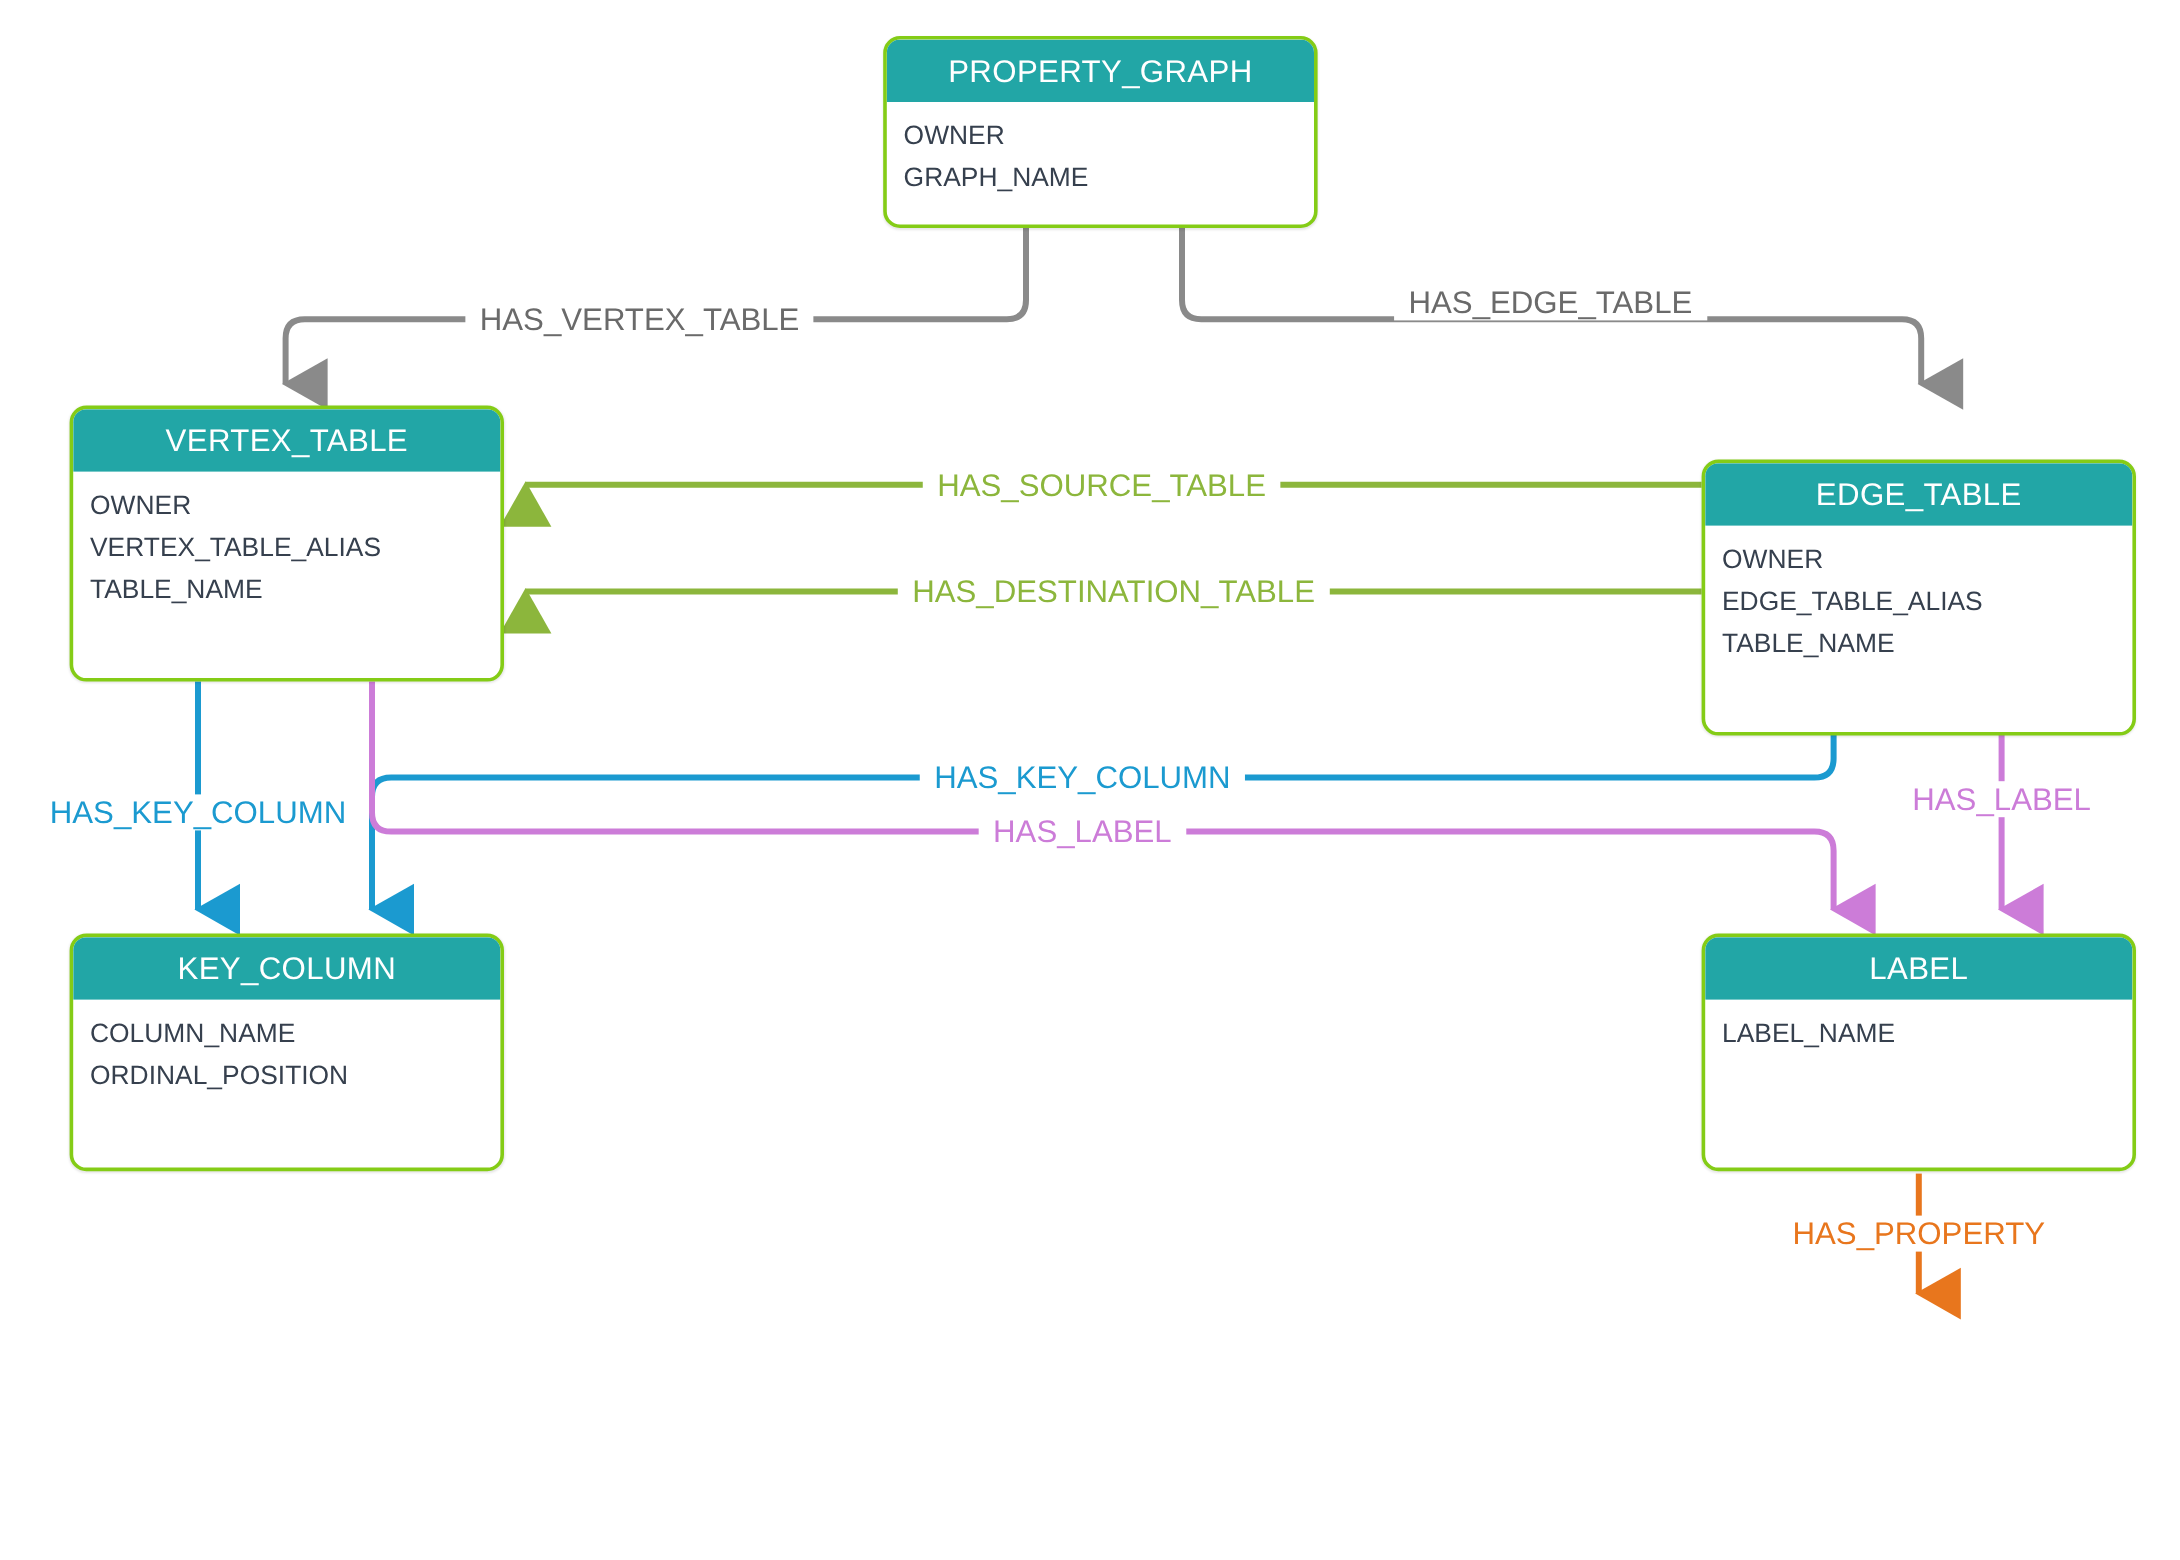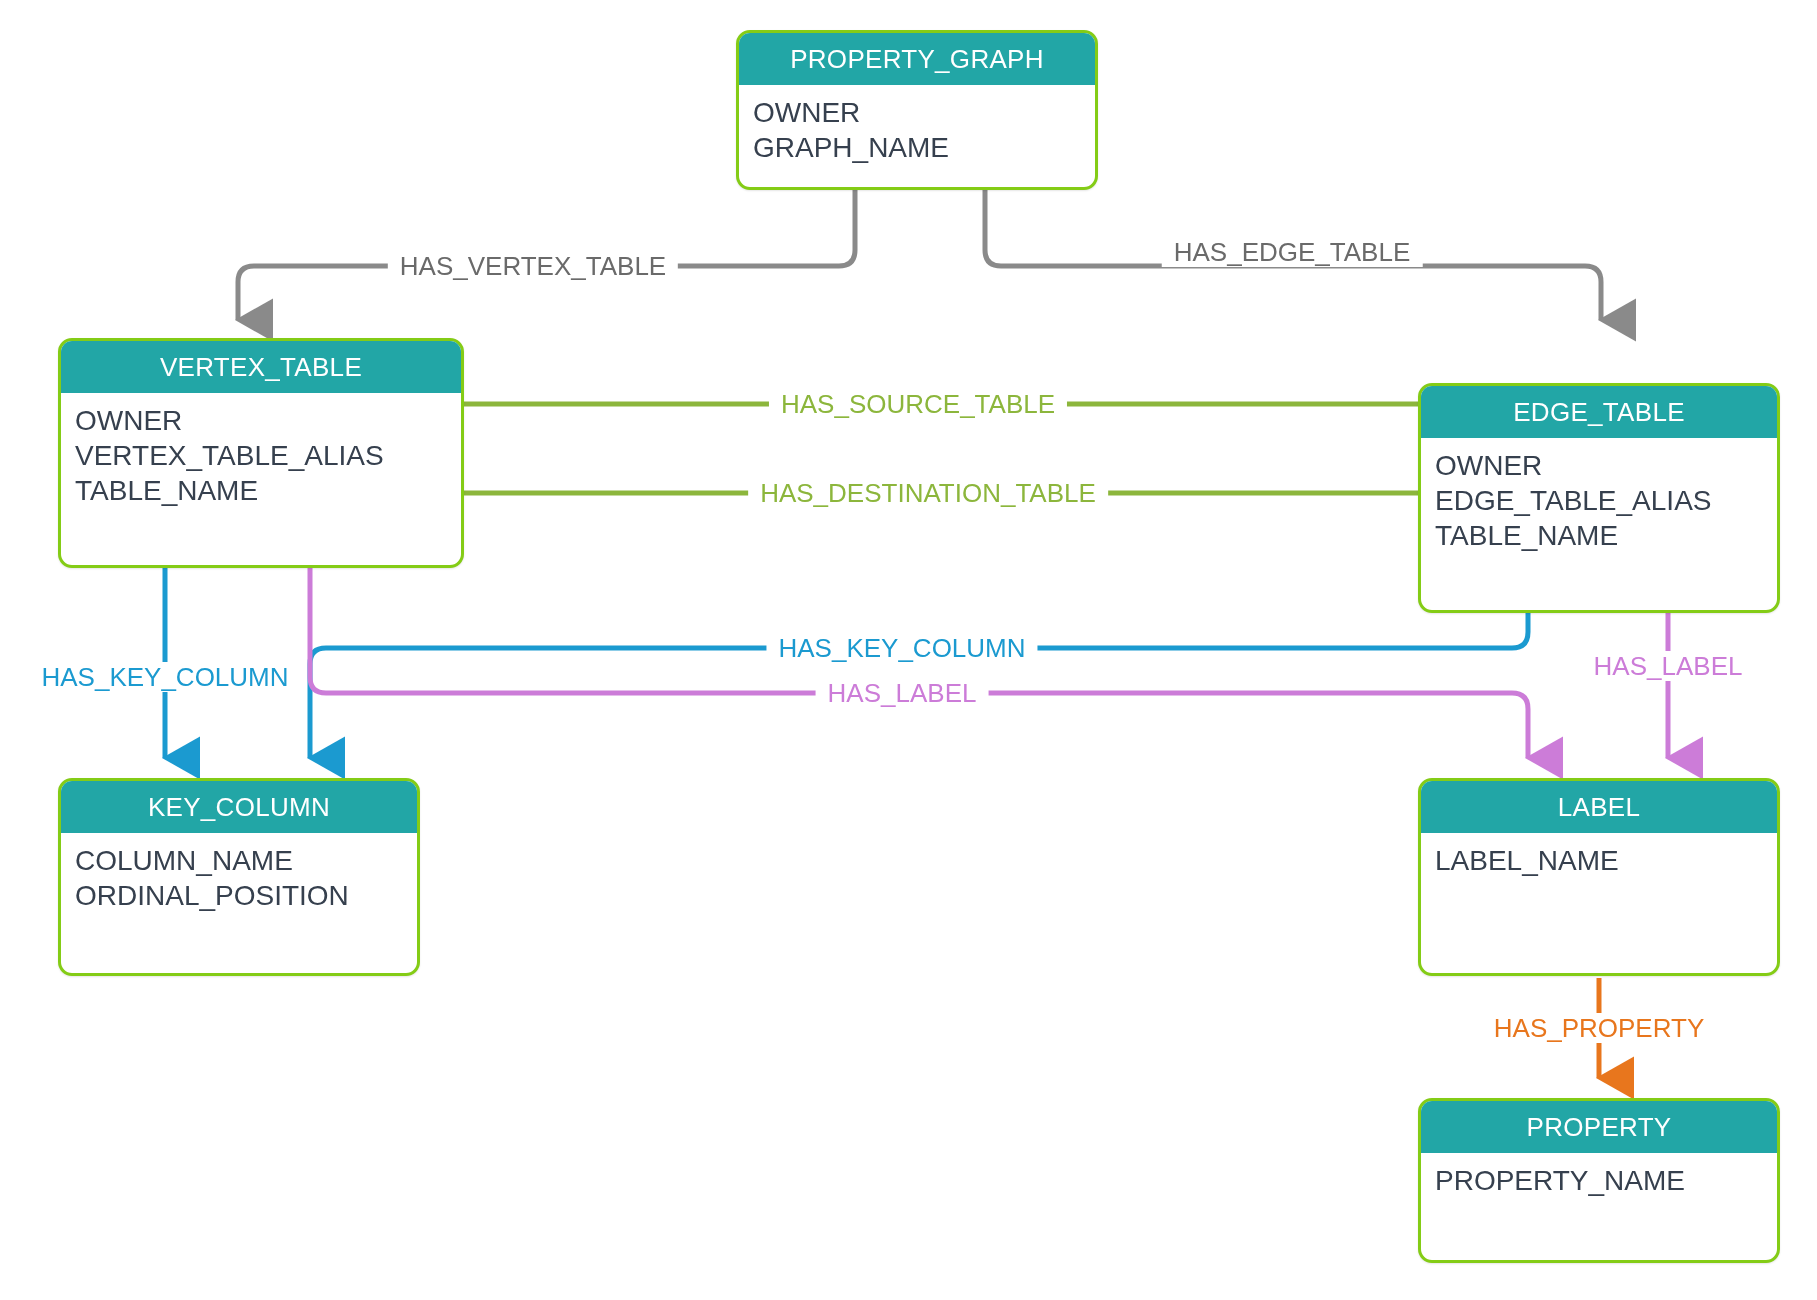--- a/index.html
+++ b/index.html
@@ -25,21 +25,21 @@
     text-align:center;
     font-size:26px;
     letter-spacing:0.3px;
     line-height:52px;
     height:52px;
     font-weight:400;
   }
   .entity .ebody{
     padding:10px 14px 8px 14px;
     color:#36404e;
-    font-size:28px;
+    font-size:22px;
     line-height:35px;
   }
   .attr{white-space:nowrap;}
 
   .elabel{
     position:absolute;
     font-size:26px;
     white-space:nowrap;
     background:#ffffff;
     padding:0 12px;
@@ -96,21 +96,21 @@
   </svg>
 
   <div class="entity" style="left:736px;top:30px;width:362px;height:160px;">
     <div class="ehead">PROPERTY_GRAPH</div>
     <div class="ebody">
       <div class="attr">OWNER</div>
       <div class="attr">GRAPH_NAME</div>
     </div>
   </div>
 
-  <div class="entity" style="left:58px;top:338px;width:406px;height:230px;">
+  <div class="entity" style="left:58px;top:338px;width:362px;height:230px;">
     <div class="ehead">VERTEX_TABLE</div>
     <div class="ebody">
       <div class="attr">OWNER</div>
       <div class="attr">VERTEX_TABLE_ALIAS</div>
       <div class="attr">TABLE_NAME</div>
     </div>
   </div>
 
   <div class="entity" style="left:1418px;top:338px;width:362px;height:230px;margin-top:45px;">
     <div class="ehead">EDGE_TABLE</div>
@@ -129,26 +129,20 @@
     </div>
   </div>
 
   <div class="entity" style="left:1418px;top:778px;width:362px;height:198px;">
     <div class="ehead">LABEL</div>
     <div class="ebody">
       <div class="attr">LABEL_NAME</div>
     </div>
   </div>
 
-  <div class="entity" style="left:1418px;top:1098px;width:362px;height:165px;">
-    <div class="ehead">PROPERTY</div>
-    <div class="ebody">
-      <div class="attr">PROPERTY_NAME</div>
-    </div>
-  </div>
 
   <div class="elabel lbl-gray" style="left:533px;top:266px;text-align:right;">HAS_VERTEX_TABLE</div>
 
   <div class="elabel lbl-gray" style="left:1292px;top:252px;">HAS_EDGE_TABLE</div>
 
   <div class="elabel lbl-green" style="left:918px;top:404px;">HAS_SOURCE_TABLE</div>
 
   <div class="elabel lbl-green" style="left:928px;top:493px;">HAS_DESTINATION_TABLE</div>
 
   <div class="elabel lbl-blue" style="left:165px;top:677px;">HAS_KEY_COLUMN</div>

